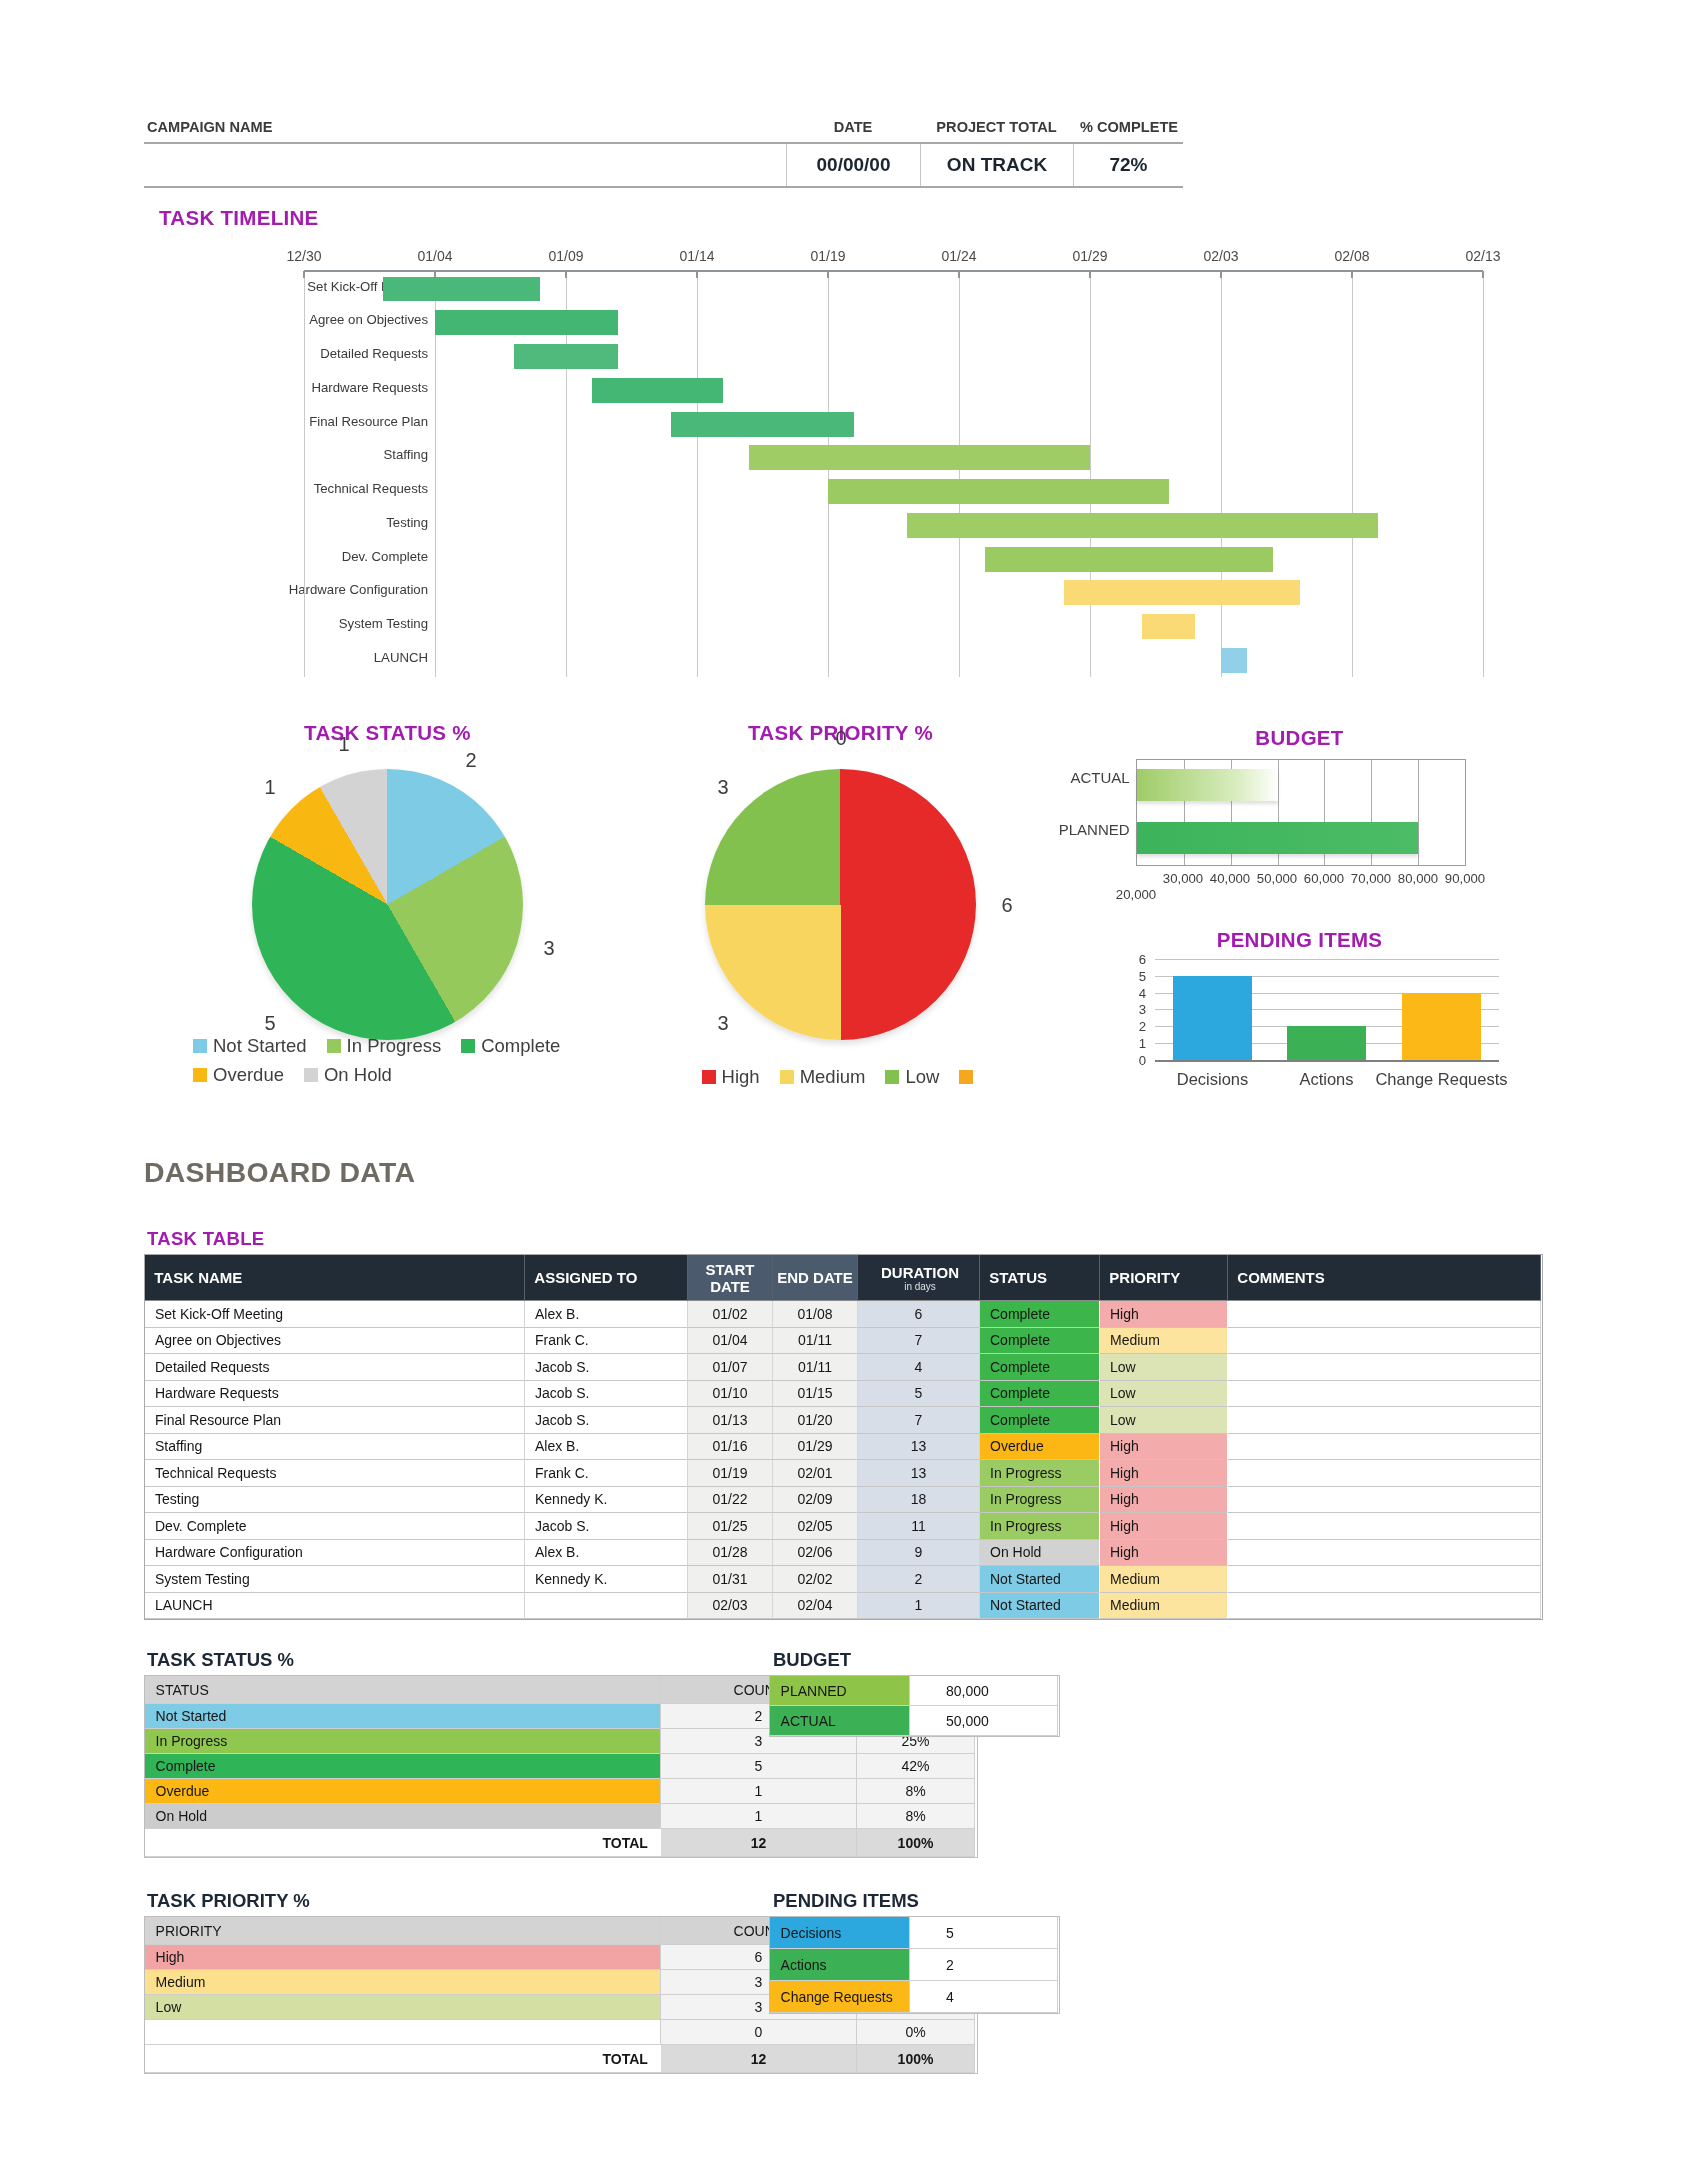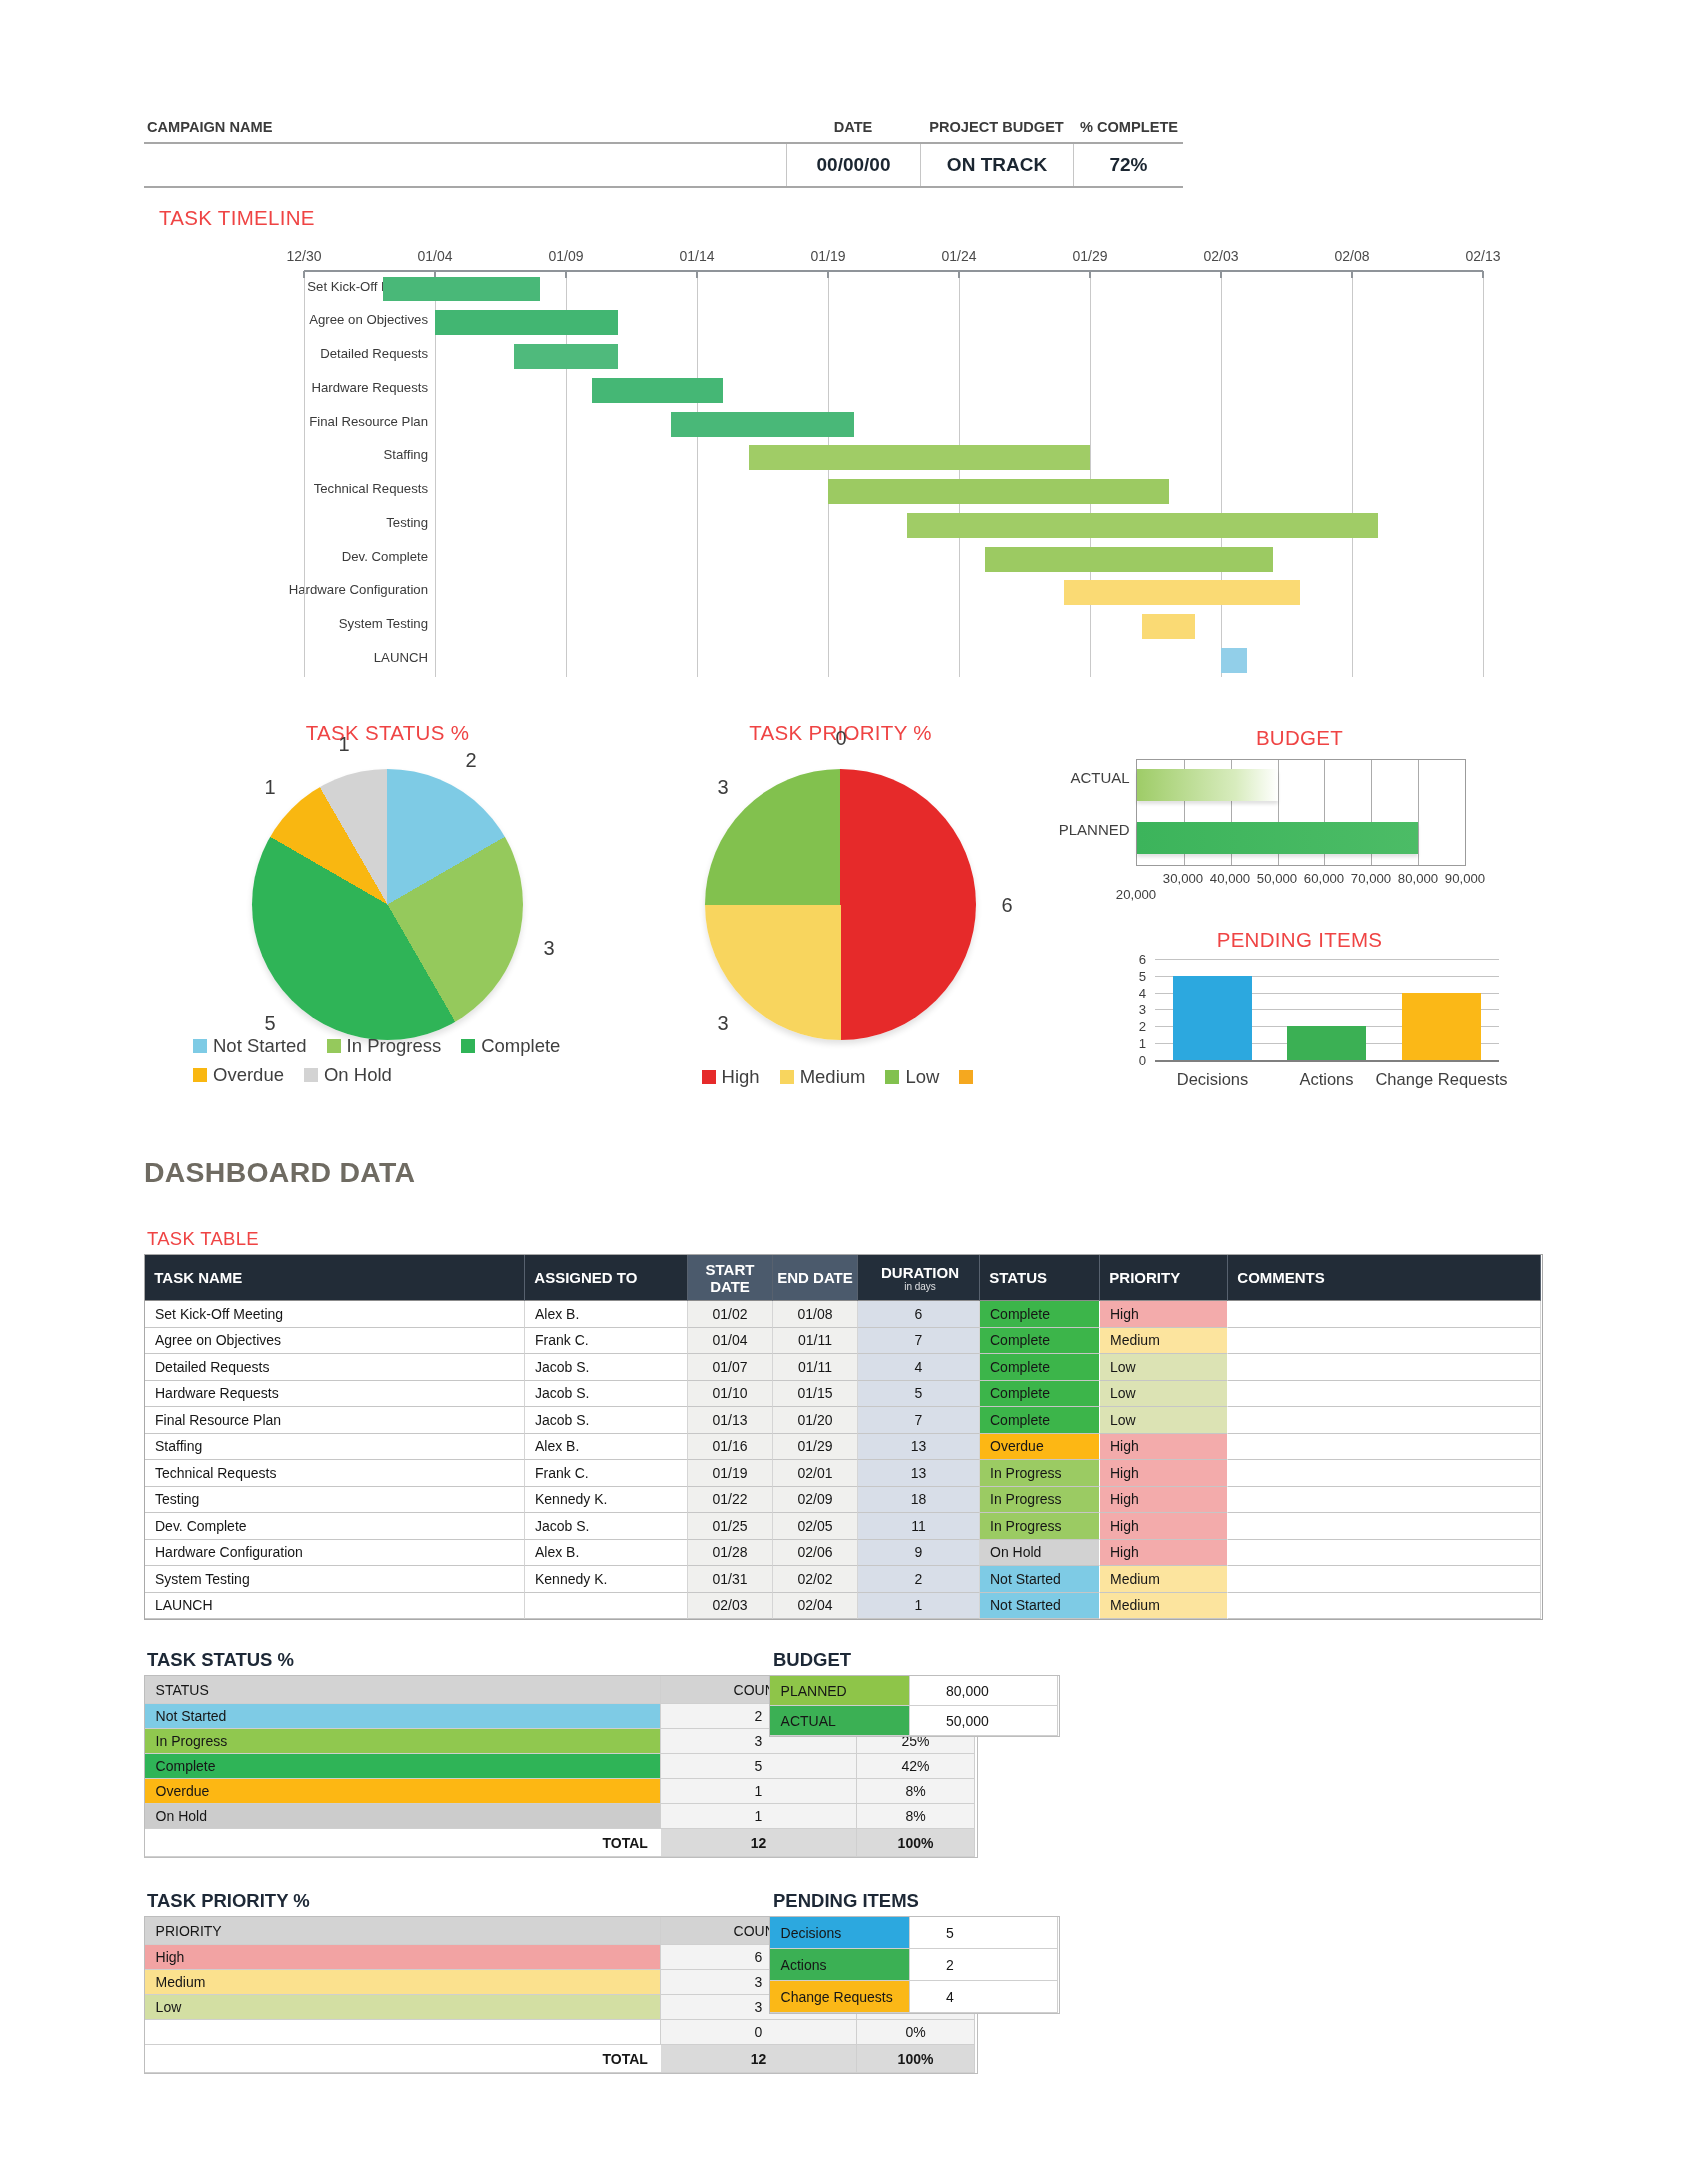--- a/index.html
+++ b/index.html
@@ -4,21 +4,21 @@
 <style>
   html,body{margin:0;padding:0;background:#fff;}
   .page{position:relative;width:1687px;height:2183px;background:#fff;font-family:"Liberation Sans",sans-serif;overflow:hidden;}
   .abs{position:absolute;}
   .main-title{font-size:28px;font-weight:bold;color:#6f6b62;letter-spacing:0.3px;}
   .hdr-label{font-size:14.6px;font-weight:bold;color:#3b3b3b;}
   .hdr-row{display:flex;border-top:2.6px solid #a7a7a7;border-bottom:2.6px solid #a7a7a7;height:42px;background:#fff;}
   .hdr-cell{border-left:1.3px solid #c6c6c6;display:flex;align-items:center;justify-content:center;
     font-size:19px;font-weight:bold;color:#1b2631;}
   .hdr-cell:first-child{border-left:none;justify-content:flex-start;padding-left:9.3px;}
-  .sec-title{font-size:20.5px;font-weight:normal;color:#ef4444;letter-spacing:0.3px;}
+  .sec-title{font-size:20.5px;font-weight:bold;color:#a21caf;letter-spacing:0.3px;}
   
   .gantt-plot{position:absolute;border-top:2px solid #8f9499;}
   .gridline{position:absolute;top:0;bottom:0;width:0.7px;background:#c9c9c9;}
   .tickmark{position:absolute;top:-1.3px;width:1.3px;height:7.3px;background:#8f9499;}
   .gantt-tick{position:absolute;top:-24px;width:60px;text-align:center;font-size:14px;color:#4a4a4a;}
   .gantt-task-label{position:absolute;left:0;width:284px;text-align:right;font-size:13.2px;color:#3a3a3a;line-height:34px;}
   .gantt-bar{position:absolute;}
   
   .pie{position:absolute;left:0;top:0;width:100%;height:100%;border-radius:50%;box-shadow:0 4px 6.6px rgba(0,0,0,.12);}
   .pie-label{position:absolute;font-size:20px;color:#3c3c3c;transform:translate(-50%,-50%);}
@@ -47,21 +47,21 @@
   .stable .tcell{border-right:0.7px solid #cfcfcf;border-bottom:0.7px solid #cfcfcf;}
 </style>
 </head>
 <body>
 
 <div class="page">
 
 
   <div class="abs hdr-label" style="left:147px;top:119px;">CAMPAIGN NAME</div>
   <div class="abs hdr-label" style="left:786px;top:119px;width:134px;text-align:center;">DATE</div>
-  <div class="abs hdr-label" style="left:920px;top:119px;width:153px;text-align:center;">PROJECT BUDGET</div>
+  <div class="abs hdr-label" style="left:920px;top:119px;width:153px;text-align:center;">PROJECT TOTAL</div>
   <div class="abs hdr-label" style="left:1074px;top:119px;width:110px;text-align:center;">% COMPLETE</div>
 
   <div class="abs hdr-row" style="left:144px;top:142px;width:1039px;">
     <div class="hdr-cell" style="flex:1;"></div>
     <div class="hdr-cell" style="width:133px;">00/00/00</div>
     <div class="hdr-cell" style="width:152px;">ON TRACK</div>
     <div class="hdr-cell" style="width:109px;">72%</div>
   </div>
 
   <div class="abs sec-title" style="left:159px;top:206px;">TASK TIMELINE</div>

